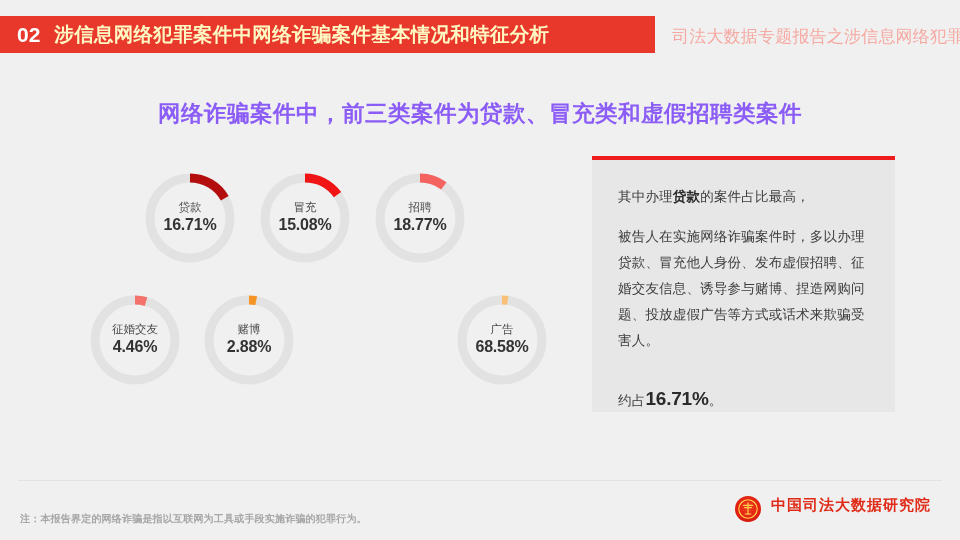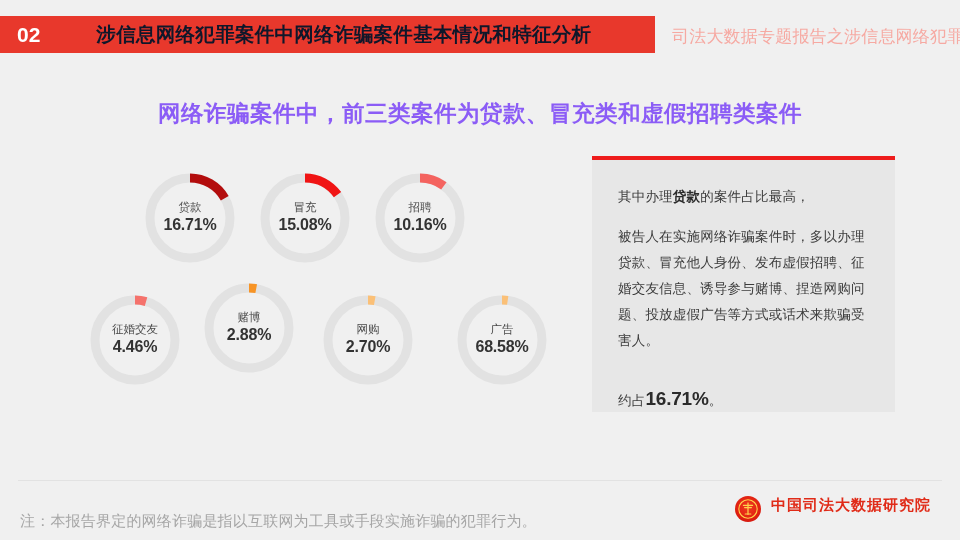--- a/index.html
+++ b/index.html
@@ -18,31 +18,30 @@
   
   #header-bar {
     position: absolute;
     left: 0;
     top: 16px;
     width: 655px;
     height: 37px;
     background: #e8382c;
     display: flex;
     align-items: center;
-    gap: 42px;
   }
   #header-number {
     color: #ffffff;
     font-size: 21px;
     font-weight: bold;
     margin-left: 17px;
     letter-spacing: 0px;
   }
   #header-title {
-    color: #0f172a;
+    color: #fef9c3;
     font-size: 19.5px;
     font-weight: bold;
     margin-left: 14px;
     letter-spacing: 0.3px;
     white-space: nowrap;
   }
   #header-sub {
     position: absolute;
     left: 672px;
     top: 25px;
@@ -161,24 +160,25 @@
     left: 18px;
     top: 480px;
     width: 924px;
     height: 1px;
     background: #e2e2e2;
   }
   #footnote {
     position: absolute;
     left: 20px;
     top: 512px;
-    font-size: 15px;
+    font-size: 10px;
     color: #a6a6a6;
     letter-spacing: 0.2px;
     white-space: nowrap;
+    font-weight: bold;
   }
   #brand {
     position: absolute;
     left: 735px;
     top: 496px;
     display: flex;
   }
   #brand-emblem {
     width: 26px;
     height: 26px;
@@ -231,49 +231,41 @@
     <div class="donut-label">冒充</div>
     <div class="donut-value">15.08%</div>
   </div>
 
   <div class="donut" style="left:372px; top:170px;">
     <svg width="96" height="96" viewBox="0 0 96 96">
       <circle cx="48" cy="48" r="40" fill="none" stroke="#e2e2e2" stroke-width="9"></circle>
       <circle class="arc" cx="48" cy="48" r="40" fill="none" stroke="#f4635f" stroke-width="9" stroke-linecap="butt" transform="rotate(-90 48 48)" stroke-dasharray="25.53 226.79"></circle>
     </svg>
     <div class="donut-label">招聘</div>
-    <div class="donut-value">10.16%</div>
+    <div class="donut-value">18.77%</div>
   </div>
 
   <div class="donut" style="left:87px; top:292px;">
     <svg width="96" height="96" viewBox="0 0 96 96">
       <circle cx="48" cy="48" r="40" fill="none" stroke="#e2e2e2" stroke-width="9"></circle>
       <circle class="arc" cx="48" cy="48" r="40" fill="none" stroke="#f5726c" stroke-width="9" stroke-linecap="butt" transform="rotate(-90 48 48)" stroke-dasharray="11.21 241.12"></circle>
     </svg>
     <div class="donut-label">征婚交友</div>
     <div class="donut-value">4.46%</div>
   </div>
 
-  <div class="donut" style="left:201px; top:280px;">
+  <div class="donut" style="left:201px; top:292px;">
     <svg width="96" height="96" viewBox="0 0 96 96">
       <circle cx="48" cy="48" r="40" fill="none" stroke="#e2e2e2" stroke-width="9"></circle>
       <circle class="arc" cx="48" cy="48" r="40" fill="none" stroke="#f79426" stroke-width="9" stroke-linecap="butt" transform="rotate(-90 48 48)" stroke-dasharray="7.24 245.09"></circle>
     </svg>
     <div class="donut-label">赌博</div>
     <div class="donut-value">2.88%</div>
   </div>
 
-  <div class="donut" style="left:320px; top:292px;">
-    <svg width="96" height="96" viewBox="0 0 96 96">
-      <circle cx="48" cy="48" r="40" fill="none" stroke="#e2e2e2" stroke-width="9"></circle>
-      <circle class="arc" cx="48" cy="48" r="40" fill="none" stroke="#fbc077" stroke-width="9" stroke-linecap="butt" transform="rotate(-90 48 48)" stroke-dasharray="6.79 245.54"></circle>
-    </svg>
-    <div class="donut-label">网购</div>
-    <div class="donut-value">2.70%</div>
-  </div>
 
   <div class="donut" style="left:454px; top:292px;">
     <svg width="96" height="96" viewBox="0 0 96 96">
       <circle cx="48" cy="48" r="40" fill="none" stroke="#e2e2e2" stroke-width="9"></circle>
       <circle class="arc" cx="48" cy="48" r="40" fill="none" stroke="#fbc077" stroke-width="9" stroke-linecap="butt" transform="rotate(-90 48 48)" stroke-dasharray="5.76 246.57"></circle>
     </svg>
     <div class="donut-label">广告</div>
     <div class="donut-value">68.58%</div>
   </div>
 

